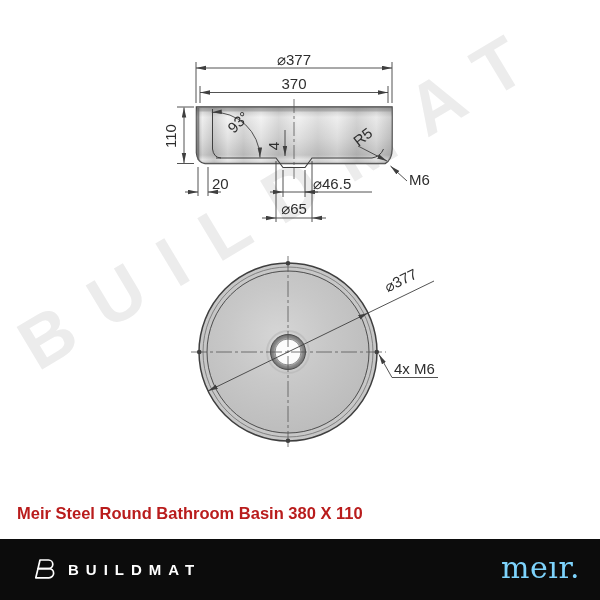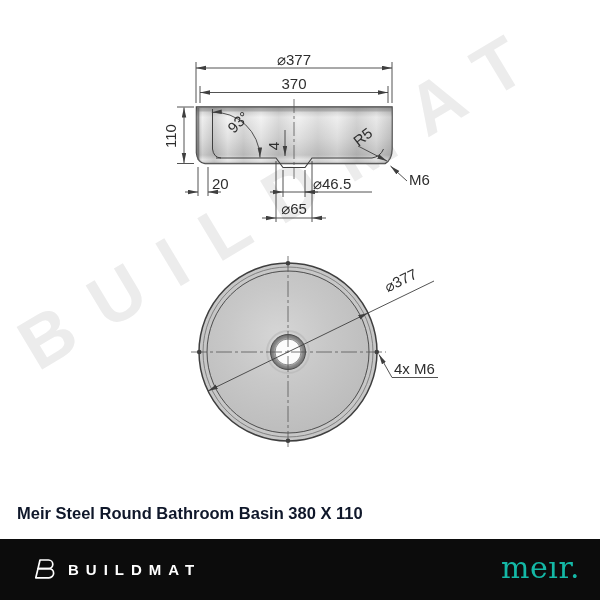--- a/index.html
+++ b/index.html
@@ -4,28 +4,28 @@
 <style>
   html,body{margin:0;padding:0;background:#ffffff;}
   .sheet{position:relative;width:600px;height:600px;background:#ffffff;overflow:hidden;
          font-family:"Liberation Sans",sans-serif;}
   svg{display:block;}
   .drawing{position:absolute;left:0;top:0;}
   .dim-text{fill:#2e2e2e;font-size:15px;font-family:"Liberation Sans",sans-serif;}
   .watermark-text{fill:#ececec;font-weight:bold;font-size:72px;letter-spacing:29px;
                   font-family:"Liberation Sans",sans-serif;}
   .product-title{position:absolute;left:17px;top:504px;font-size:16.5px;font-weight:700;
-                 color:#0f172a;white-space:nowrap;}
+                 color:#b91c1c;white-space:nowrap;}
   .footer{position:absolute;left:0;top:539px;width:600px;height:61px;background:#0c0c0c;
           display:flex;align-items:center;justify-content:space-between;
           padding:0 20px 0 30px;box-sizing:border-box;}
   .brand-left{display:flex;align-items:center;gap:11px;}
   .brand-left .logo-text{color:#ffffff;font-size:15px;font-weight:700;letter-spacing:7px;
                          font-family:"Liberation Sans",sans-serif;}
-  .brand-right{color:#14b8a6;font-size:30px;font-family:"DejaVu Serif","Liberation Serif",serif;
+  .brand-right{color:#7dd3fc;font-size:30px;font-family:"DejaVu Serif","Liberation Serif",serif;
                letter-spacing:0.5px;line-height:1;padding-bottom:4px;}
 </style>
 </head>
 <body>
 
 <div class="sheet">
 
   <svg class="drawing" width="600" height="540" viewBox="0 0 600 540">
     <defs>
       <marker id="arr" markerUnits="userSpaceOnUse" markerWidth="11" markerHeight="5" refX="10" refY="2.25" orient="auto-start-reverse">

